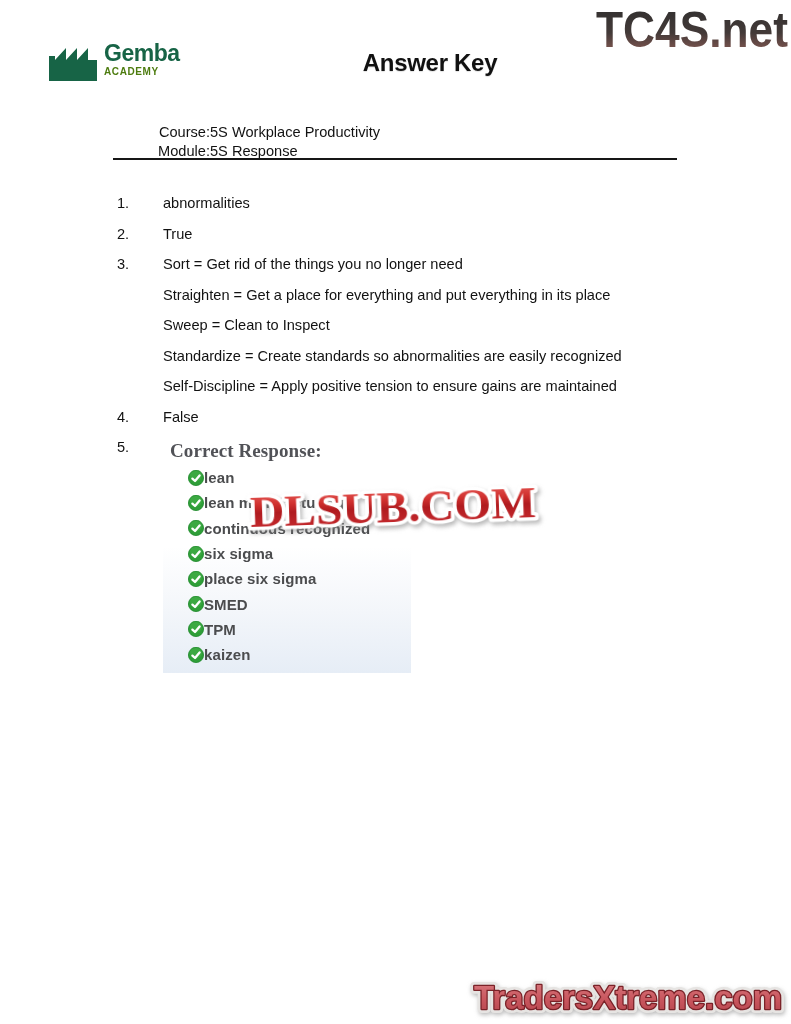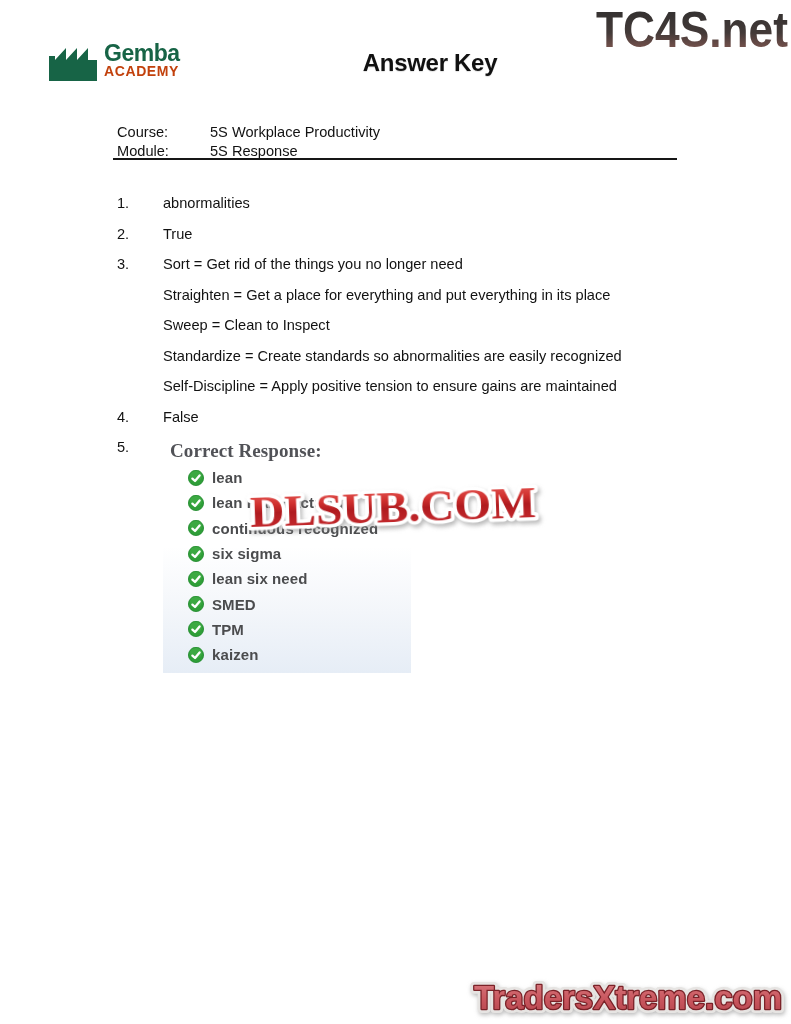--- a/index.html
+++ b/index.html
@@ -7,57 +7,57 @@
   .page {
     position:relative; width:791px; height:1024px; background:#ffffff;
     font-family:"Liberation Sans", sans-serif; overflow:hidden;
     margin:0 auto;
   }
   
   .logo { position:absolute; left:49px; top:41px; display:flex; align-items:center; gap:7px; }
   .logo-mark { width:48px; height:40px; }
   .logo-text { display:flex; flex-direction:column; justify-content:center; }
   .logo-word { font-size:23px; font-weight:bold; color:#176446; line-height:21px; letter-spacing:-0.5px; }
-  .logo-sub  { font-size:14px; font-weight:bold; color:#c2410c; letter-spacing:0.6px; line-height:15px; }
+  .logo-sub  { font-size:10px; font-weight:bold; color:#4d7c0f; letter-spacing:0.6px; line-height:15px; }
   
   .title {
     position:absolute; left:430px; top:49px; transform:translateX(-50%);
     font-size:24px; font-weight:bold; color:#111111; letter-spacing:-0.3px;
     white-space:nowrap; text-shadow:0 1px 1px rgba(0,0,0,0.12);
   }
   
   .wm-tc4s { position:absolute; left:592px; top:3px; width:200px; height:52px; }
   .wm-dlsub {
     position:absolute; left:243px; top:477px; width:300px; height:62px;
     transform:rotate(-2deg); z-index:5;
     filter:drop-shadow(2px 3px 2px rgba(130,130,130,0.55));
   }
   .wm-traders {
     position:absolute; left:468px; top:972px; width:320px; height:52px;
     filter:drop-shadow(1px 2px 2px rgba(160,160,160,0.7));
   }
   
-  .meta { position:absolute; left:117px; top:124px; width:560px; font-size:14.6px; color:#121212; }
+  .meta { position:absolute; left:117px; top:124px; width:560px; font-size:14.6px; color:#121212;text-align:right; }
   .meta-row { display:flex; height:18.5px; align-items:flex-start; }
   .meta-label { width:93px; }
   .rule { position:absolute; left:113px; top:158px; width:564px; height:2px; background:#161616; }
   
   .answers { position:absolute; left:117px; top:194px; width:600px; }
   .answer-row { display:flex; align-items:flex-start; }
   .answer-number { width:46px; flex:0 0 46px; font-size:14.6px; color:#121212; line-height:19px; }
   .answer-lines { flex:1; }
   .answer-line { font-size:14.6px; color:#121212; line-height:19px; margin-bottom:11.5px; white-space:nowrap; }
   
   .correct-block {
     width:248px; min-height:229px;
     background:linear-gradient(180deg,#ffffff 0%,#ffffff 46%,#f3f6fa 74%,#e6edf6 100%);
     padding:3px 0 6px 7px;
   }
   .cr-header { font-size:19px; font-weight:bold; color:#515257; line-height:20px; margin-bottom:4px; letter-spacing:0.1px;font-family:Liberation Serif, serif; }
-  .cr-item { display:flex; align-items:center; height:25.3px; margin-left:18px; gap:8px; }
+  .cr-item { display:flex; align-items:center; height:25.3px; margin-left:18px; }
   .cr-check { width:16px; height:16px; flex:0 0 16px; }
   .cr-label { font-size:15px; font-weight:bold; color:#4b4c4e; letter-spacing:0.1px; white-space:nowrap; }
 </style>
 </head>
 <body>
 
 <div class="page">
 
   <div class="logo">
     <svg class="logo-mark" viewBox="0 0 48 40" xmlns="http://www.w3.org/2000/svg">
@@ -174,21 +174,21 @@
     <span class="cr-label">six sigma</span>
   </div>
 
   <div class="cr-item">
     <svg class="cr-check" viewBox="0 0 16 16" xmlns="http://www.w3.org/2000/svg">
       <circle cx="8" cy="8" r="7.6" fill="#2f9e38"></circle>
       <circle cx="8" cy="5.5" r="6" fill="#47b24b" opacity="0.55"></circle>
       <circle cx="8" cy="8" r="7.6" fill="none" stroke="#1f8a2c" stroke-width="0.8"></circle>
       <path d="M4.4 8.6 L7 11 L11.6 5.4" fill="none" stroke="#ffffff" stroke-width="2.3" stroke-linecap="round" stroke-linejoin="round"></path>
     </svg>
-    <span class="cr-label">lean six need</span>
+    <span class="cr-label">place six sigma</span>
   </div>
 
   <div class="cr-item">
     <svg class="cr-check" viewBox="0 0 16 16" xmlns="http://www.w3.org/2000/svg">
       <circle cx="8" cy="8" r="7.6" fill="#2f9e38"></circle>
       <circle cx="8" cy="5.5" r="6" fill="#47b24b" opacity="0.55"></circle>
       <circle cx="8" cy="8" r="7.6" fill="none" stroke="#1f8a2c" stroke-width="0.8"></circle>
       <path d="M4.4 8.6 L7 11 L11.6 5.4" fill="none" stroke="#ffffff" stroke-width="2.3" stroke-linecap="round" stroke-linejoin="round"></path>
     </svg>
     <span class="cr-label">SMED</span>

